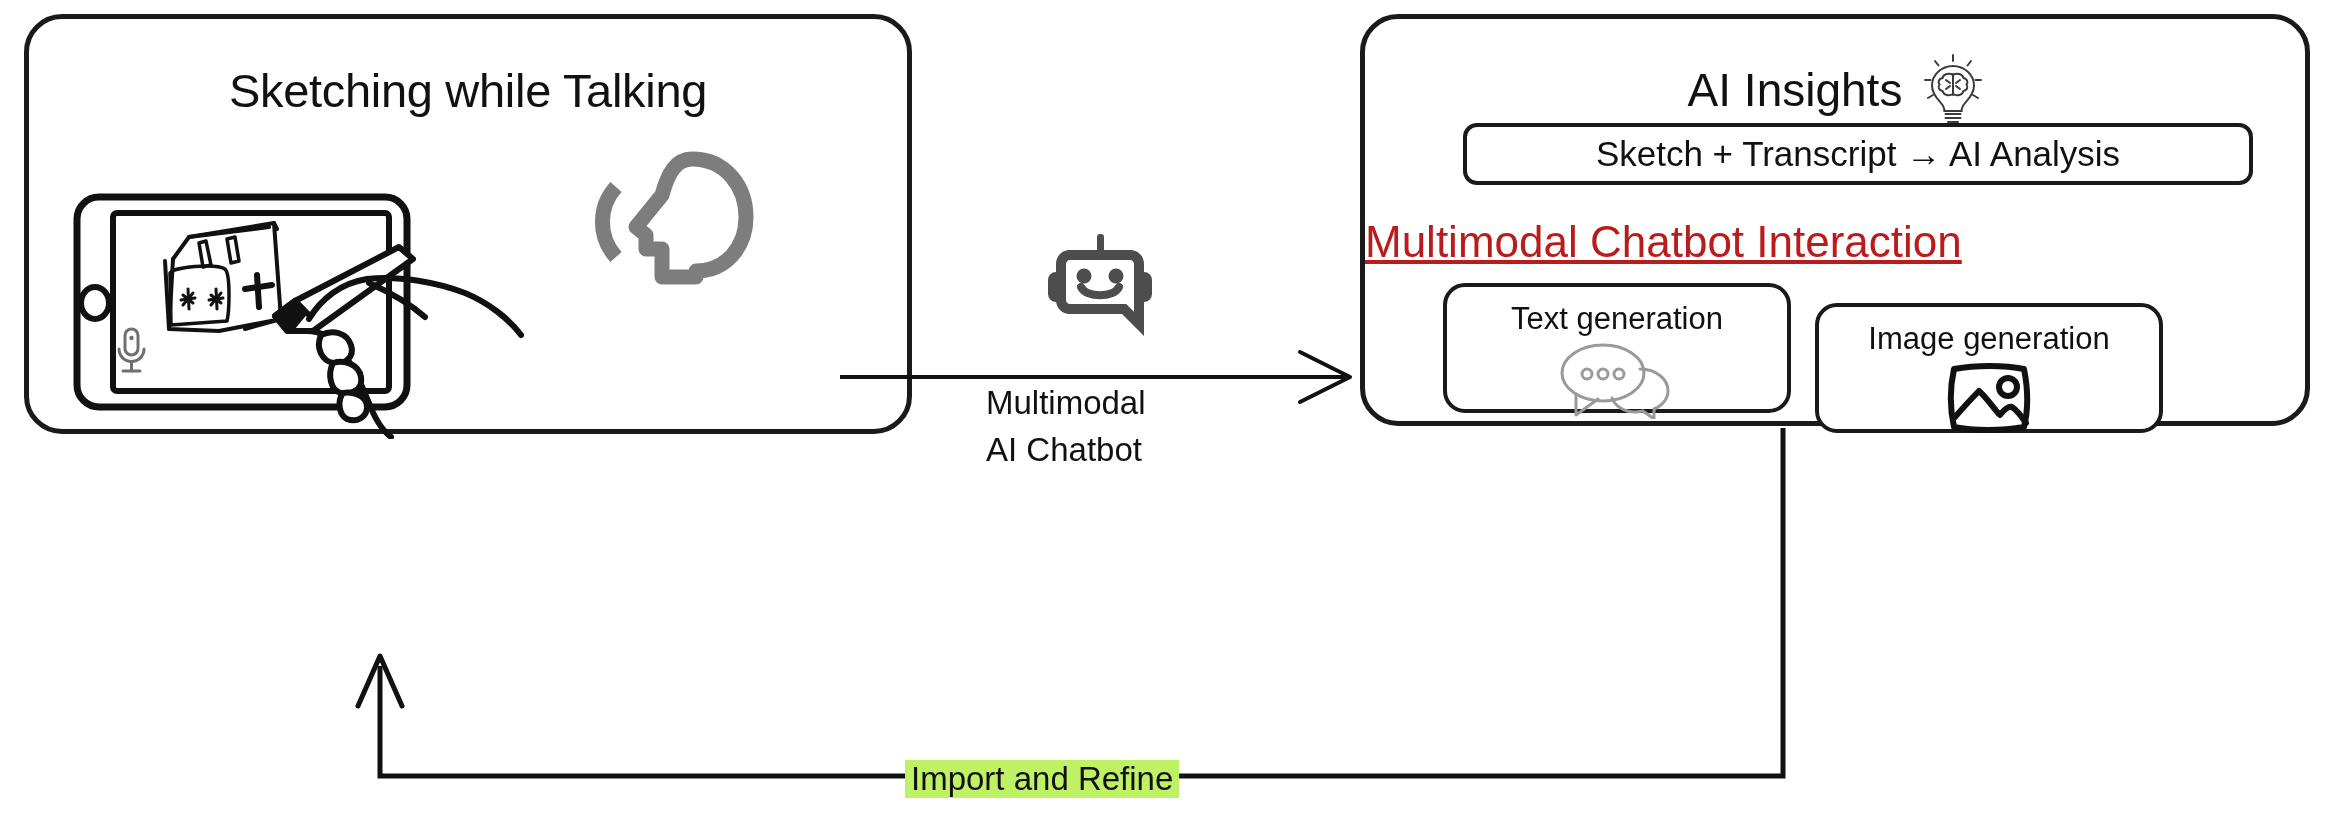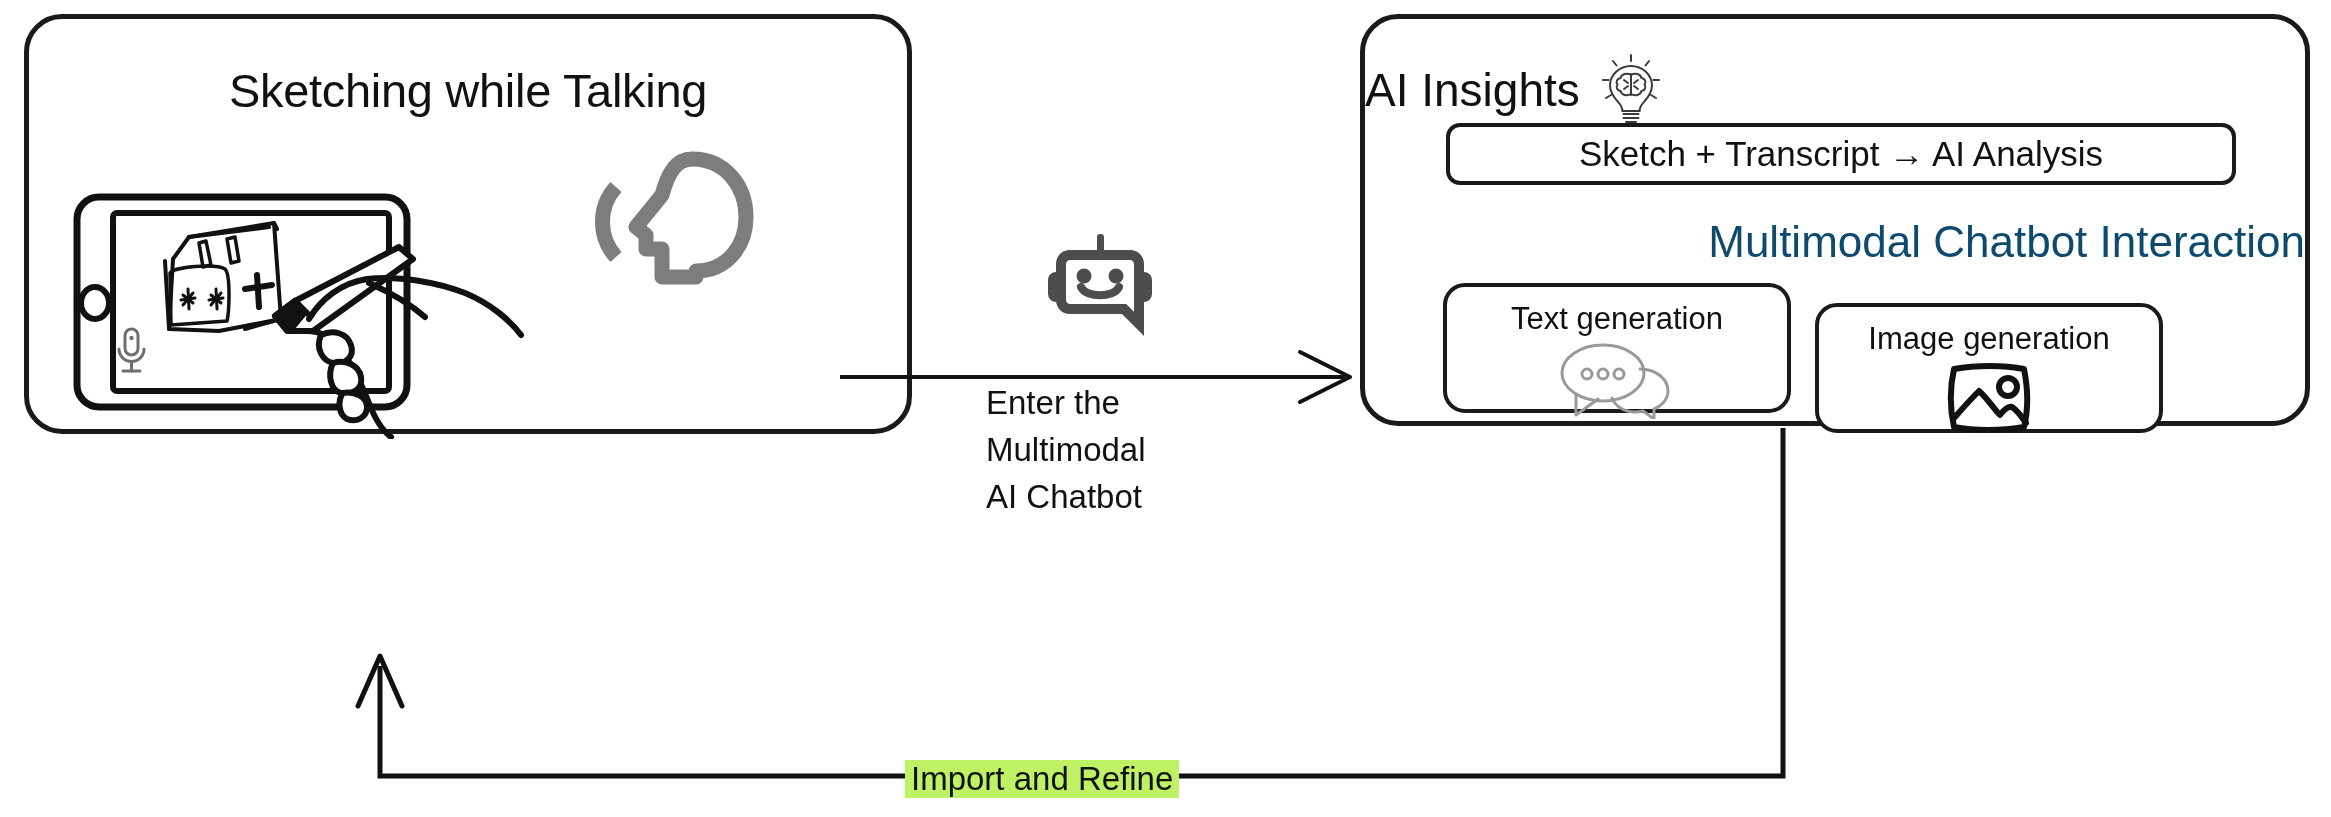--- a/index.html
+++ b/index.html
@@ -49,57 +49,59 @@
   #left-title {
     top: 44px;
   }
   .heading-row {
     position: absolute;
     top: 34px;
     left: 0;
     width: 100%;
     display: flex;
     align-items: center;
+    justify-content: center;
     gap: 22px;
   }
   .heading-text {
     font-size: 46px;
     color: #111111;
     white-space: nowrap;
   }
   .pill {
     position: absolute;
     border: 4px solid #1a1a1a;
     border-radius: 14px;
     background: #fff;
     box-sizing: border-box;
     display: flex;
     align-items: center;
     justify-content: center;
   }
   #analysis-pill {
-    left: 81px;
+    left: 98px;
     top: 104px;
     width: 790px;
     height: 62px;
   }
   #analysis-pill .pill-text {
     font-size: 35px;
     color: #111111;
     white-space: nowrap;
   }
   #sub-heading {
     position: absolute;
     top: 198px;
     left: 0;
     width: 100%;
-    text-align: right;
+    text-align: left;
     font-size: 44px;
-    color: #0c4a6e;
-    white-space: nowrap;
+    color: #b91c1c;
+    white-space: nowrap;
+    text-decoration: underline;
   }
   .gen-box {
     position: absolute;
     top: 264px;
     border: 4px solid #1a1a1a;
     border-radius: 22px;
     background: #fff;
     box-sizing: border-box;
     height: 130px;
     padding-left: 36px;
@@ -400,20 +402,19 @@
       <path d="M 1300 352 L 1350 377 L 1300 402" fill="none" stroke="#111111" stroke-width="4" stroke-linecap="round" stroke-linejoin="round"></path>
     </g>
 
     <g>
       <path d="M 1783 428 L 1783 776 L 380 776 L 380 666" fill="none" stroke="#111111" stroke-width="5" stroke-linejoin="miter"></path>
       <path d="M 358 706 L 380 656 L 402 706" fill="none" stroke="#111111" stroke-width="5" stroke-linecap="round" stroke-linejoin="round"></path>
     </g>
   </svg>
 
   <div id="mid-label">
-    <div>Enter the</div>
     <div>Multimodal</div>
     <div>AI Chatbot</div>
   </div>
 
   <div id="import-label">Import and Refine</div>
 
 </div>
 
 </body></html>

